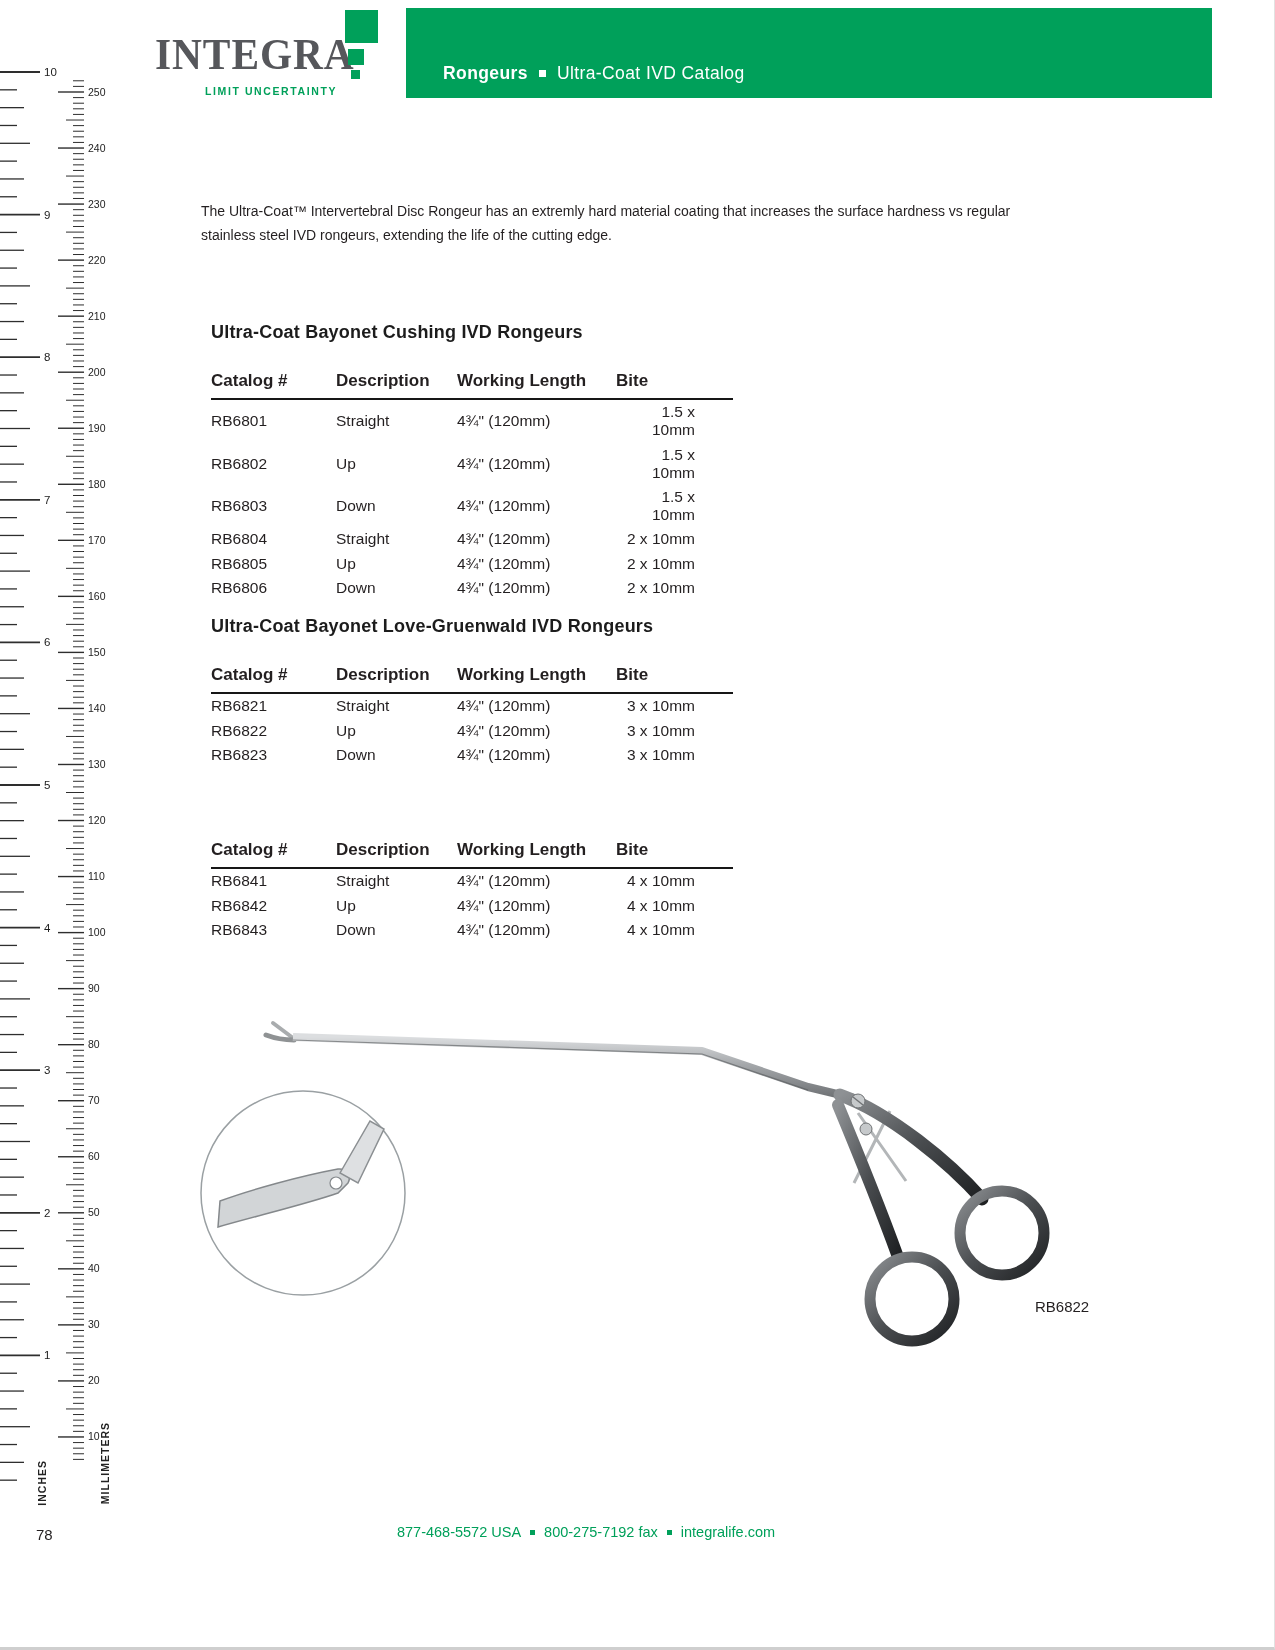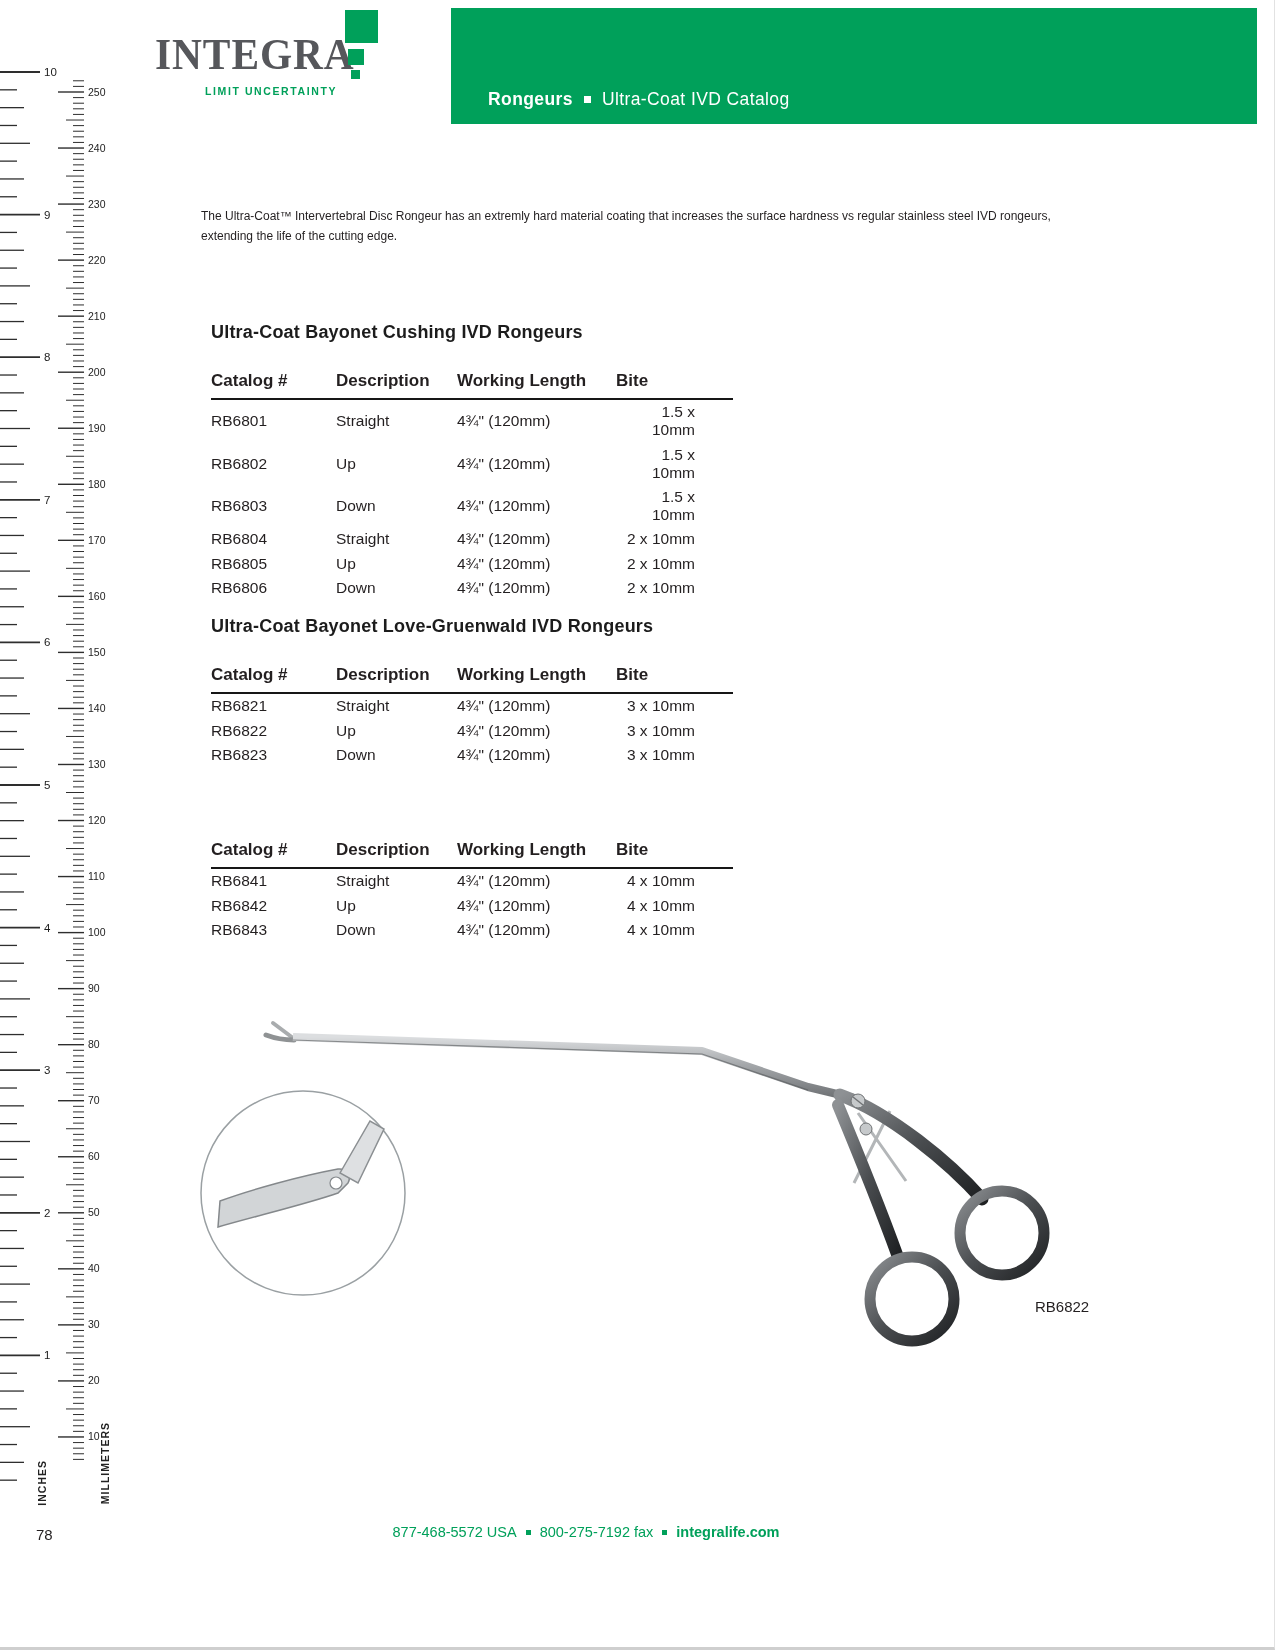--- a/index.html
+++ b/index.html
@@ -4,21 +4,21 @@
 <style>
   * { margin:0; padding:0; box-sizing:border-box; }
   html,body { background:#ffffff; }
   #page {
     position:relative; width:1275px; height:1650px; background:#fff;
     font-family:"Liberation Sans", sans-serif; color:#231f20; overflow:hidden;
     border-right:1px solid #e2e2e2; border-bottom:3px solid #cfcfcf;
   }
 
   
-  .header-bar { position:absolute; left:406px; top:8px; width:806px; height:116px; background:var(--green);margin-left:45px; }
+  .header-bar { position:absolute; left:406px; top:8px; width:806px; height:90px; background:var(--green); }
   .header-text { position:absolute; left:37px; bottom:14px; display:flex; align-items:center; gap:11px;
                  color:#fff; font-size:17.5px; letter-spacing:.4px; }
   .header-cat { font-weight:bold; }
   .wsq { display:inline-block; width:7px; height:7px; background:#fff; }
 
   
   .logo { position:absolute; left:155px; top:28px; width:240px; height:80px; }
   .logo-word { font-family:"Liberation Serif", serif; font-weight:bold; font-size:45px;
                letter-spacing:1px; color:#56575b; transform:scaleX(.92); transform-origin:left; white-space:nowrap; }
   .logo-word .reg { font-size:13px; vertical-align:8px; letter-spacing:0; }
@@ -31,39 +31,39 @@
                   color:var(--green); font-size:10.5px; font-weight:bold; letter-spacing:1.6px; }
 
   
   #ruler-svg { position:absolute; left:0; top:60px; }
   .ruler-label { position:absolute; font-size:10.5px; font-weight:bold; letter-spacing:1px; color:#222;
                  writing-mode:vertical-rl; transform:rotate(180deg); }
   #inches-label { left:36px; top:1460px; }
   #mm-label { left:99px; top:1422px; }
 
   
-  .intro { position:absolute; left:201px; top:206px; width:866px; font-size:12px; line-height:1.7; }
+  .intro { position:absolute; left:201px; top:200px; width:866px; font-size:14px; line-height:1.7; }
 
   .section { position:absolute; left:211px; }
   .sec-title { font-size:18px; font-weight:bold; letter-spacing:.2px; color:#1c1c1c; }
   .sec-table { border-collapse:collapse; table-layout:fixed; width:522px; margin-top:28px; }
   .sec-table th { text-align:left; font-weight:bold; font-size:17px; padding:0 0 7px 0;
                   border-bottom:2.5px solid #161616; }
   .sec-table td { font-size:15.5px; padding:3.2px 0; }
   .sec-table td.bite { text-align:right; padding-right:38px; }
 
   
   .figure { position:absolute; left:190px; top:1013px; width:920px; height:345px; }
   .fig-caption { position:absolute; left:1035px; top:1298px; font-size:15px; }
 
   
   .footer { position:absolute; left:201px; top:1524px; width:770px; display:flex; justify-content:center;
             align-items:center; gap:9px; color:var(--green); font-size:14.5px; }
   .gsq { display:inline-block; width:5px; height:5px; background:var(--green); }
-  .footer .web { font-weight:bold; }
+  .footer .web { font-weight:normal; }
   .page-num { position:absolute; left:36px; top:1526px; font-size:15px; }
 </style>
 </head>
 <body>
 
 <div id="page">
 
   <div class="header-bar">
     <div class="header-text">
       <span class="header-cat">Rongeurs</span>

